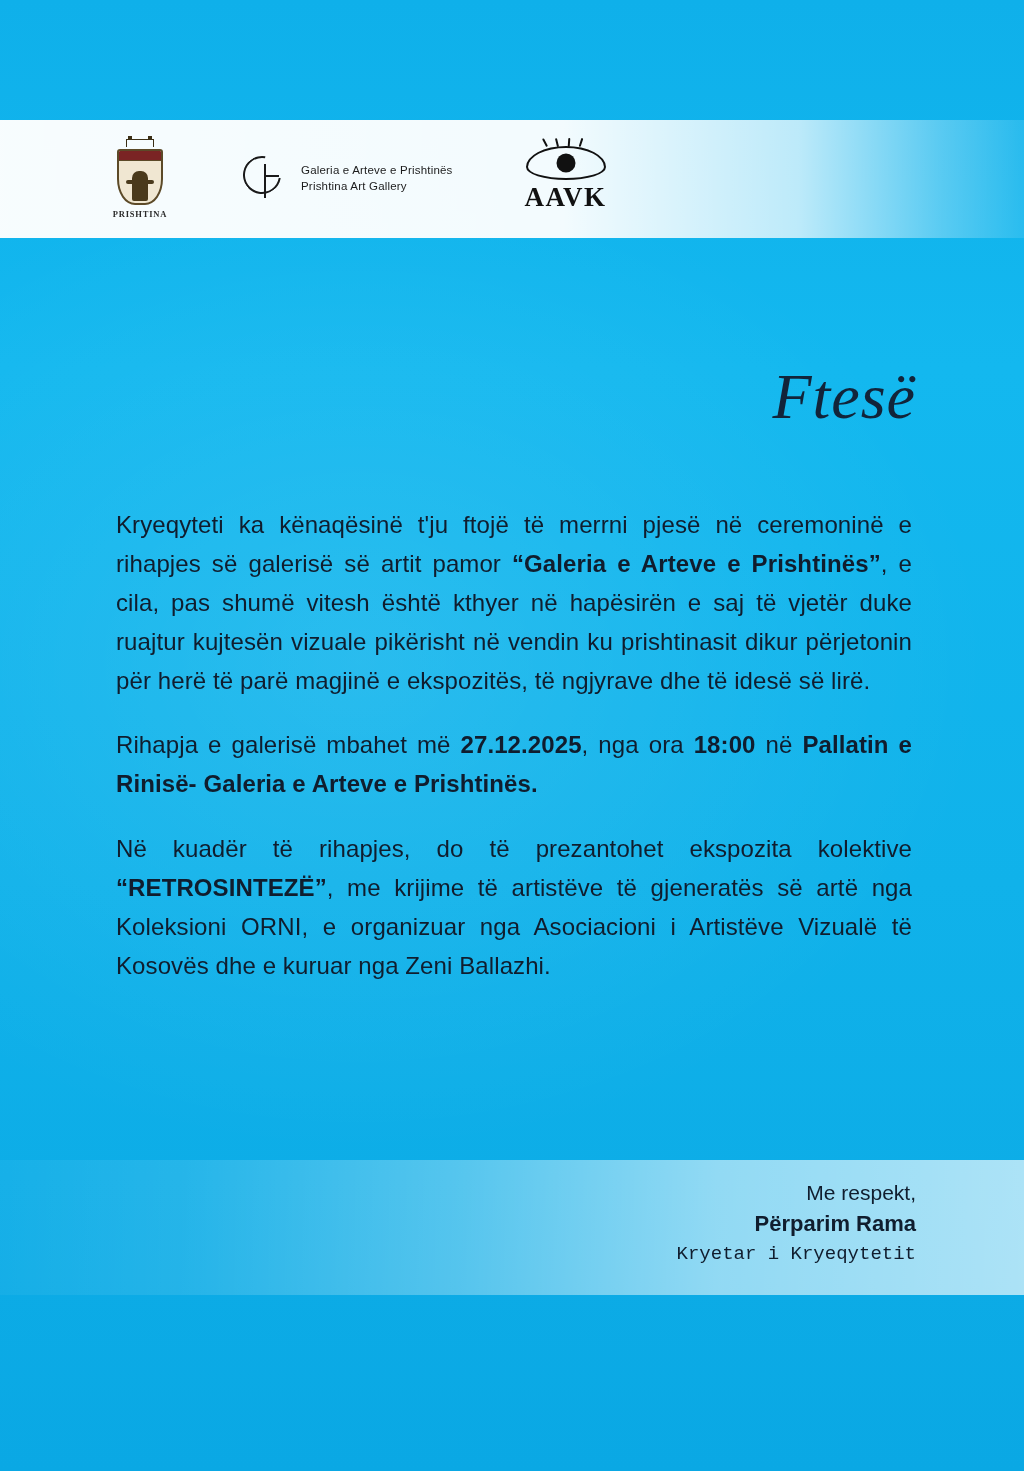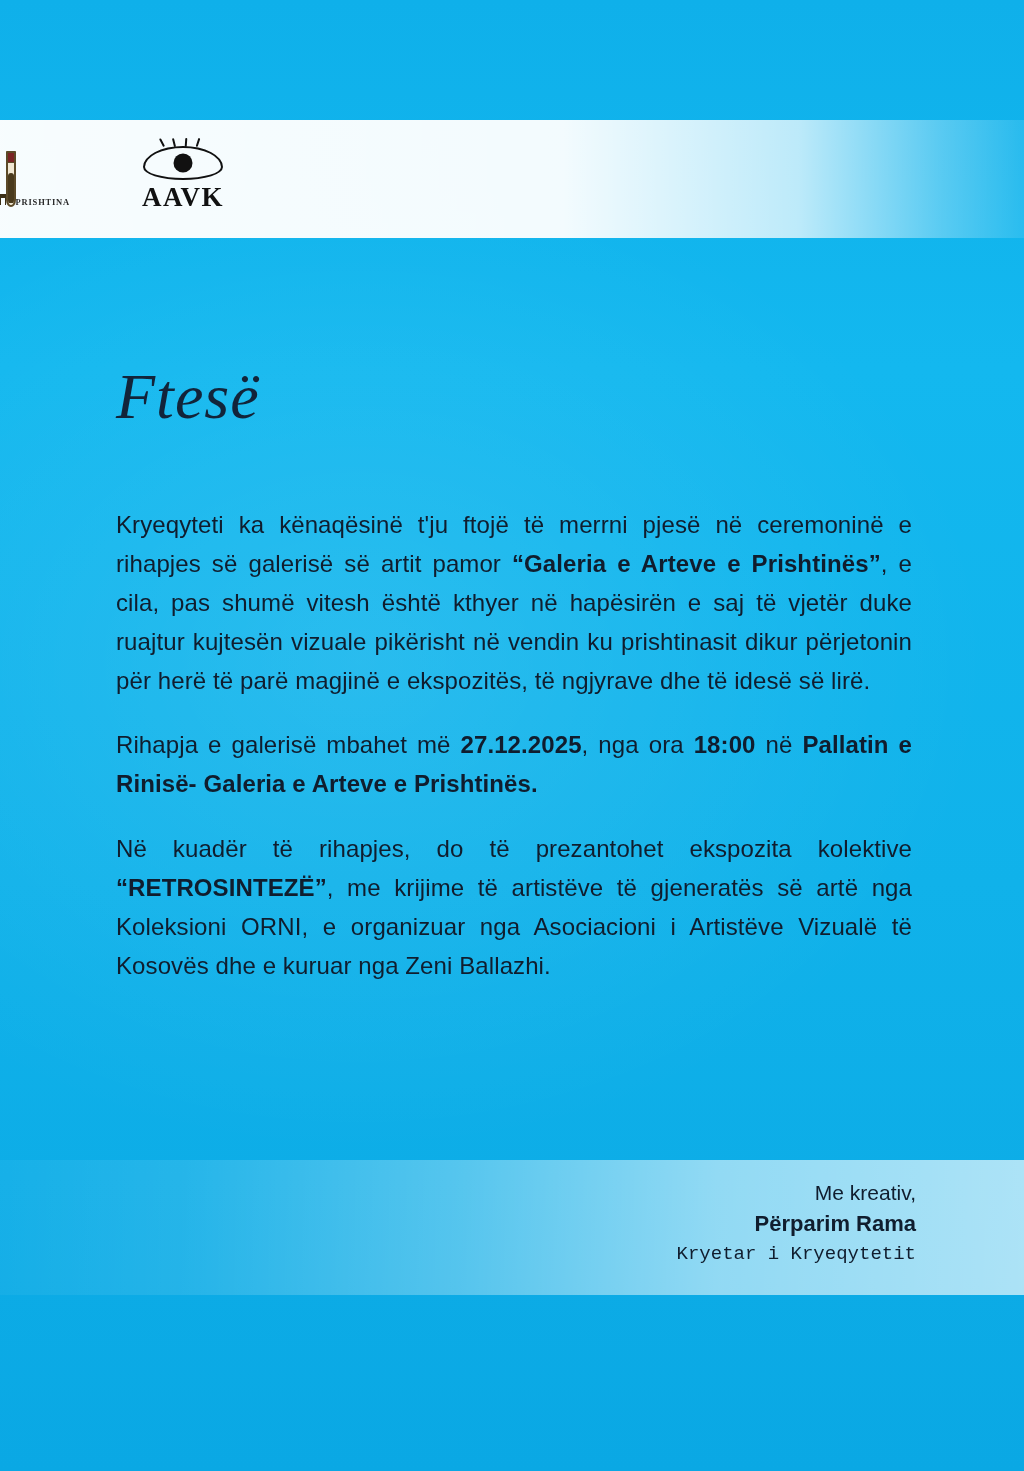--- a/index.html
+++ b/index.html
@@ -43,24 +43,25 @@
     position: absolute;
     left: 0; top: 0;
     width: 100%; height: 100%;
     display: flex;
     align-items: center;
     gap: 0;
   }
 
   
   .logo-prishtina {
+    margin-left: 105px;
     width: 70px;
     display: flex;
-    flex-direction: row;
-    align-items: flex-end;
+    flex-direction: column;
+    align-items: center;
   }
   .shield {
     width: 42px;
     height: 52px;
     background: #f0e7d2;
     border: 2px solid #5c4a28;
     border-radius: 3px 3px 18px 18px / 3px 3px 26px 26px;
     position: relative;
     display: flex;
     align-items: flex-end;
@@ -206,20 +207,21 @@
     width: 800px;
   }
   .script-title {
     font-family: "Liberation Serif", serif;
     font-style: italic;
     font-size: 64px;
     color: #12243a;
     letter-spacing: 1px;
     margin: 0 0 72px 0;
     font-weight: normal;
+    text-align: right;
   }
   .para {
     font-family: "Liberation Sans", sans-serif;
     font-size: 24px;
     line-height: 1.62;
     color: #101d2e;
     margin: 0 4px 26px 0;
     text-align: justify;
     letter-spacing: 0.1px;
   }
@@ -272,20 +274,31 @@
   <div class="logos">
 
     <div class="logo-prishtina">
       <div class="crown"></div>
       <div class="shield">
         <div class="shield-figure"></div>
       </div>
       <div class="caption">PRISHTINA</div>
     </div>
 
+    <div class="logo-gallery">
+      <div class="gallery-mark">
+        <div class="ring"></div>
+        <div class="stem"></div>
+        <div class="stem2"></div>
+      </div>
+      <div class="gallery-text">
+        <div>Galeria e Arteve e Prishtinës</div>
+        <div>Prishtina Art Gallery</div>
+      </div>
+    </div>
 
     <div class="logo-aavk">
       <div class="eye">
         <div class="lid"></div>
         <div class="pupil"></div>
         <div class="lash" style="left:18px; transform:rotate(-28deg);"></div>
         <div class="lash" style="left:30px; transform:rotate(-14deg);"></div>
         <div class="lash" style="left:42px; transform:rotate(4deg);"></div>
         <div class="lash" style="left:54px; transform:rotate(18deg);"></div>
       </div>
@@ -300,16 +313,16 @@
   <div id="paragraphs">
       <p class="para"><span>Kryeqyteti ka kënaqësinë t'ju ftojë të merrni pjesë në ceremoninë e rihapjes së galerisë së artit pamor </span><b>“Galeria e Arteve e Prishtinës”</b><span>, e cila, pas shumë vitesh është kthyer në hapësirën e saj të vjetër duke ruajtur kujtesën vizuale pikërisht në vendin ku prishtinasit dikur përjetonin për herë të parë magjinë e ekspozitës, të ngjyrave dhe të idesë së lirë.</span></p>
       <p class="para"><span>Rihapja e galerisë mbahet më </span><b>27.12.2025</b><span>, nga ora </span><b>18:00</b><span> në </span><b>Pallatin e  Rinisë- Galeria e Arteve e Prishtinës.</b></p>
       <p class="para nomargin"><span>Në kuadër të rihapjes, do të prezantohet ekspozita kolektive </span><b>“RETROSINTEZË”</b><span>, me krijime të artistëve të gjeneratës së artë nga Koleksioni ORNI, e organizuar nga Asociacioni i Artistëve Vizualë të Kosovës dhe e kuruar nga Zeni Ballazhi.</span></p>
     </div>
 </div>
 
 <div class="footer-band"></div>
 
 <div class="signature">
-  <div class="sig-line1">Me kreativ,</div>
+  <div class="sig-line1">Me respekt,</div>
   <div class="sig-line2">Përparim Rama</div>
   <div class="sig-line3">Kryetar i Kryeqytetit</div>
 </div>
 
 </body></html>

